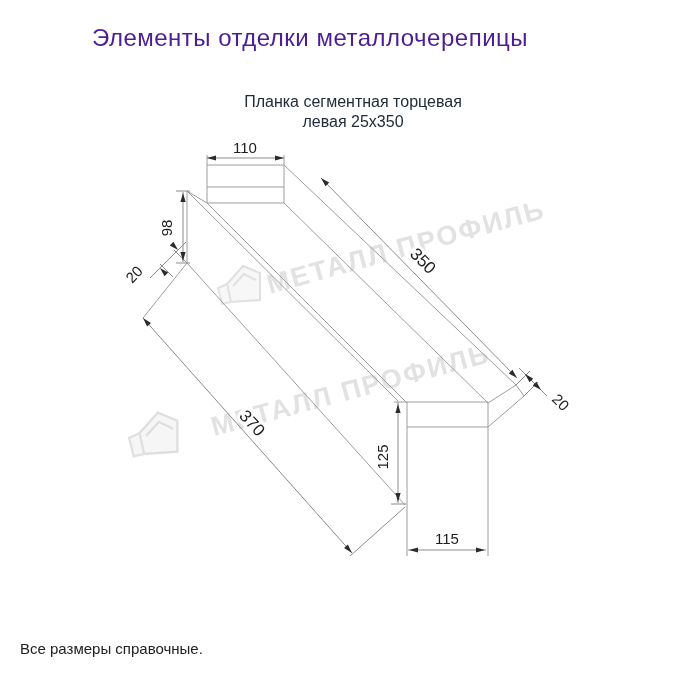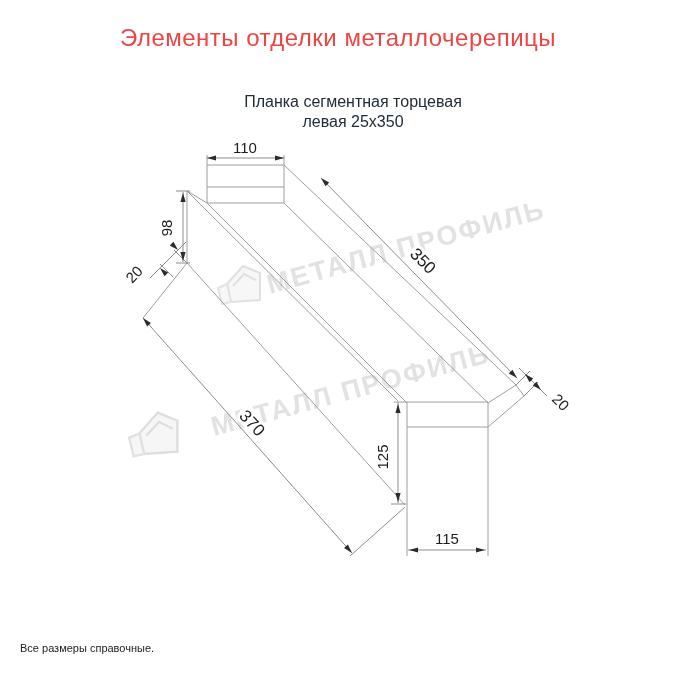--- a/index.html
+++ b/index.html
@@ -2,30 +2,30 @@
 <html><head>
 <meta charset="utf-8">
 <style>
   html,body{margin:0;padding:0;}
   body{
     width:700px;height:700px;position:relative;background:#ffffff;
     font-family:"Liberation Sans","DejaVu Sans",sans-serif;overflow:hidden;
   }
   .page-title{
     position:absolute;top:24px;left:0;width:620px;text-align:center;
-    font-size:24px;font-weight:400;color:#ef4444;letter-spacing:0.5px;padding-left:28px;
+    font-size:24px;font-weight:400;color:#4c1d95;letter-spacing:0.5px;
   }
   .subtitle{
     position:absolute;top:92px;left:0;width:706px;text-align:center;
     font-size:16px;line-height:20px;color:#212c3a;
   }
   .drawing-svg{position:absolute;left:0;top:0;}
   .notes{
     position:absolute;left:20px;top:640px;
-    font-size:11px;line-height:17px;color:#222222;
+    font-size:15px;line-height:17px;color:#222222;
   }
   svg text.dim{
     font-family:"Liberation Sans","DejaVu Sans",sans-serif;
     fill:#1d1d1d;
   }
   svg text.wm{
     font-family:"Liberation Sans","DejaVu Sans",sans-serif;
     font-weight:bold;fill:#e2e2e2;letter-spacing:2px;
   }
 </style>

